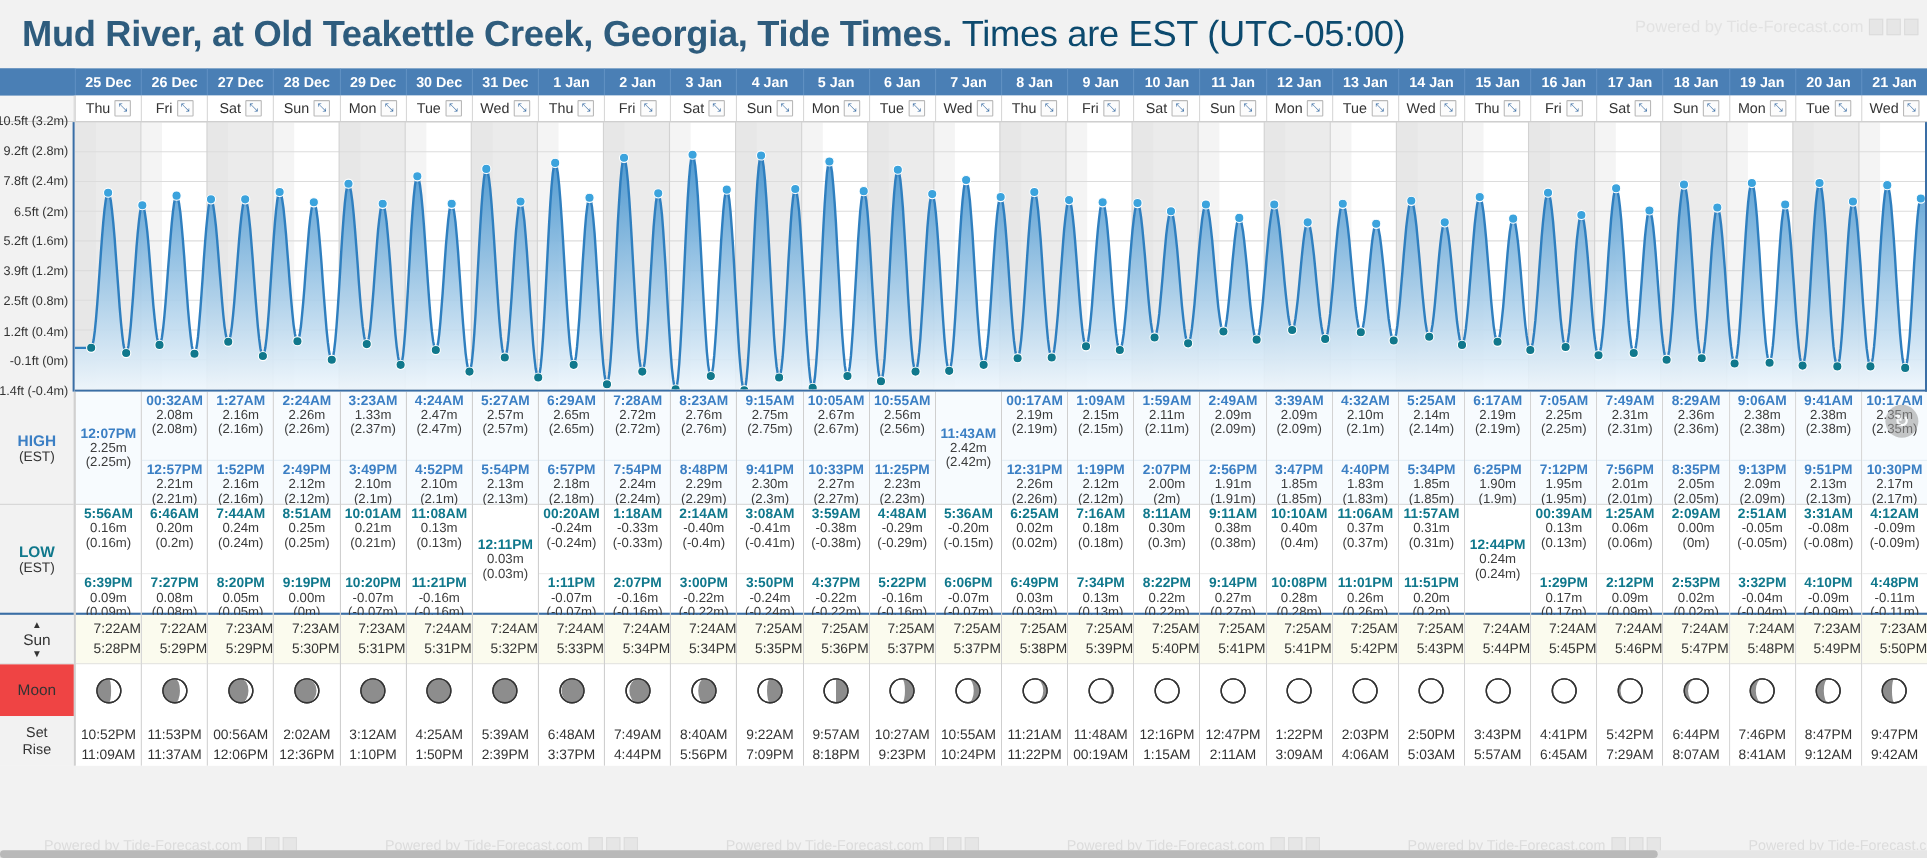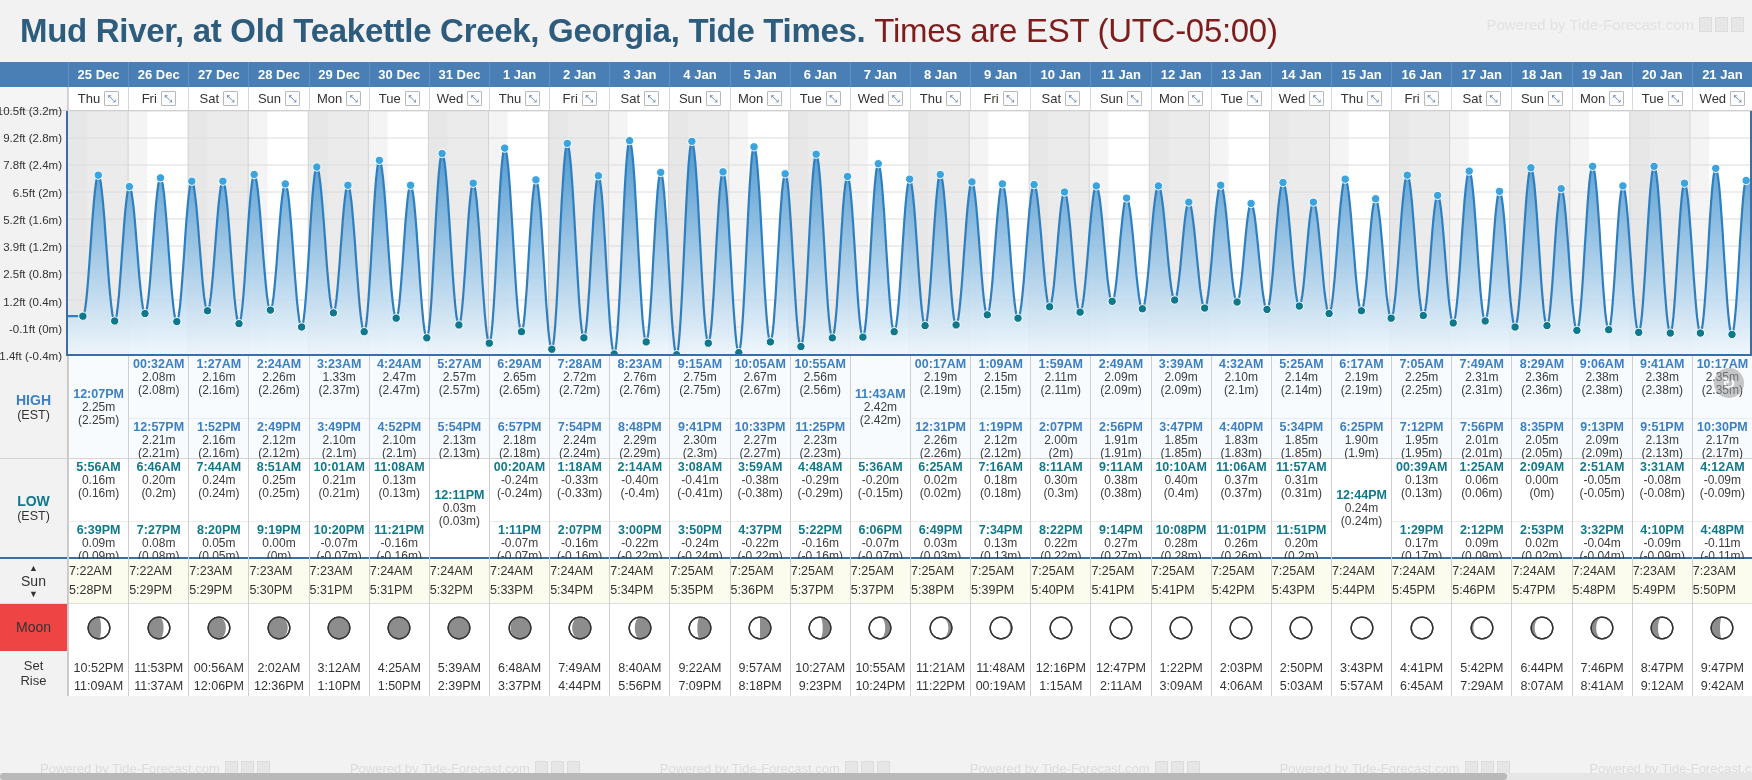--- a/index.html
+++ b/index.html
@@ -13,21 +13,21 @@
 
   
   .header {
     height: 62px;
     display: flex; align-items: center;
     padding-left: 20px;
     background: #f2f2f2;
     position: relative;
   }
   .header h1 { font-size: 33px; font-weight: bold; color: #2e5c7d; white-space: nowrap; letter-spacing: -0.3px; }
-  .header h1 .tz { color: #7f1d1d; font-weight: normal; }
+  .header h1 .tz { color: #0c4a6e; font-weight: normal; }
   .powered-hdr {
     position: absolute; right: 8px; top: 16px;
     font-size: 15px; color: #e2e2e2; white-space: nowrap;
     display: flex; align-items: center; gap: 5px;
   }
   .pw-badges { display: flex; gap: 3px; }
   .pw-badge { width: 13px; height: 15px; background: #e6e6e6; border: 1px solid #dcdcdc; }
 
   
   .datebar { display: flex; height: 25px; background: #4a7fb5; }
@@ -93,21 +93,21 @@
   .ev + .ev { border-top: 1px solid #e4eef6; margin-top: 19px; }
   .lo-block .ev + .ev { border-top: 1px solid #ececec; }
   .ev .t { font-size: 12.5px; font-weight: bold; white-space: nowrap; }
   .ev .v, .ev .p { font-size: 12px; color: #3c3c3c; white-space: nowrap; }
   .hi-block .ev .t { color: #3b7fc4; }
   .lo-block .ev .t { color: #10788c; }
   .ev.single { flex: 2 1 0; }
 
   .sun-block {
     height: 45px; background: #fbfbee; border-bottom: 1px solid #ddd;
-    display: flex; flex-direction: column; align-items: flex-start; justify-content: center;
+    display: flex; flex-direction: column; align-items: flex-end; justify-content: center;
     font-size: 12.5px; color: #333; line-height: 1.5;
   }
   .moon-block {
     height: 47px; background: #fff;
     display: flex; align-items: center; justify-content: center;
   }
   .setrise-block {
     height: 45px; background: #fff;
     display: flex; flex-direction: column; align-items: center; justify-content: flex-end;
     font-size: 12.5px; color: #333; line-height: 1.5;

